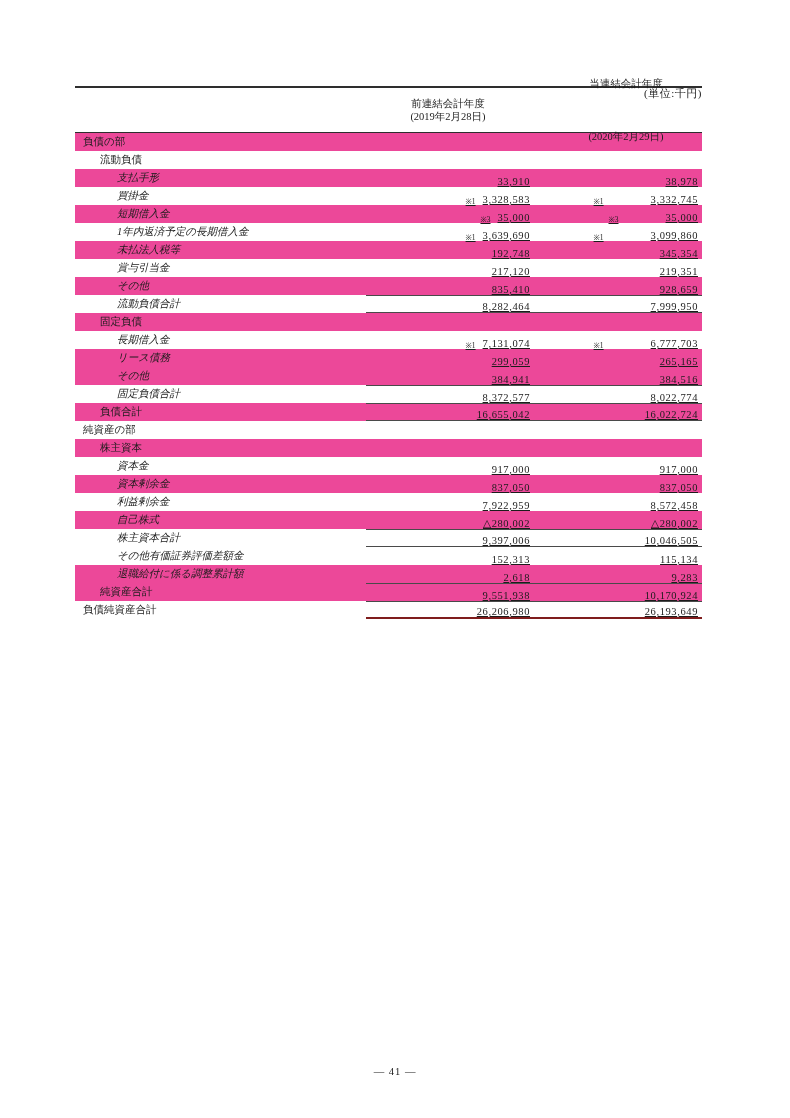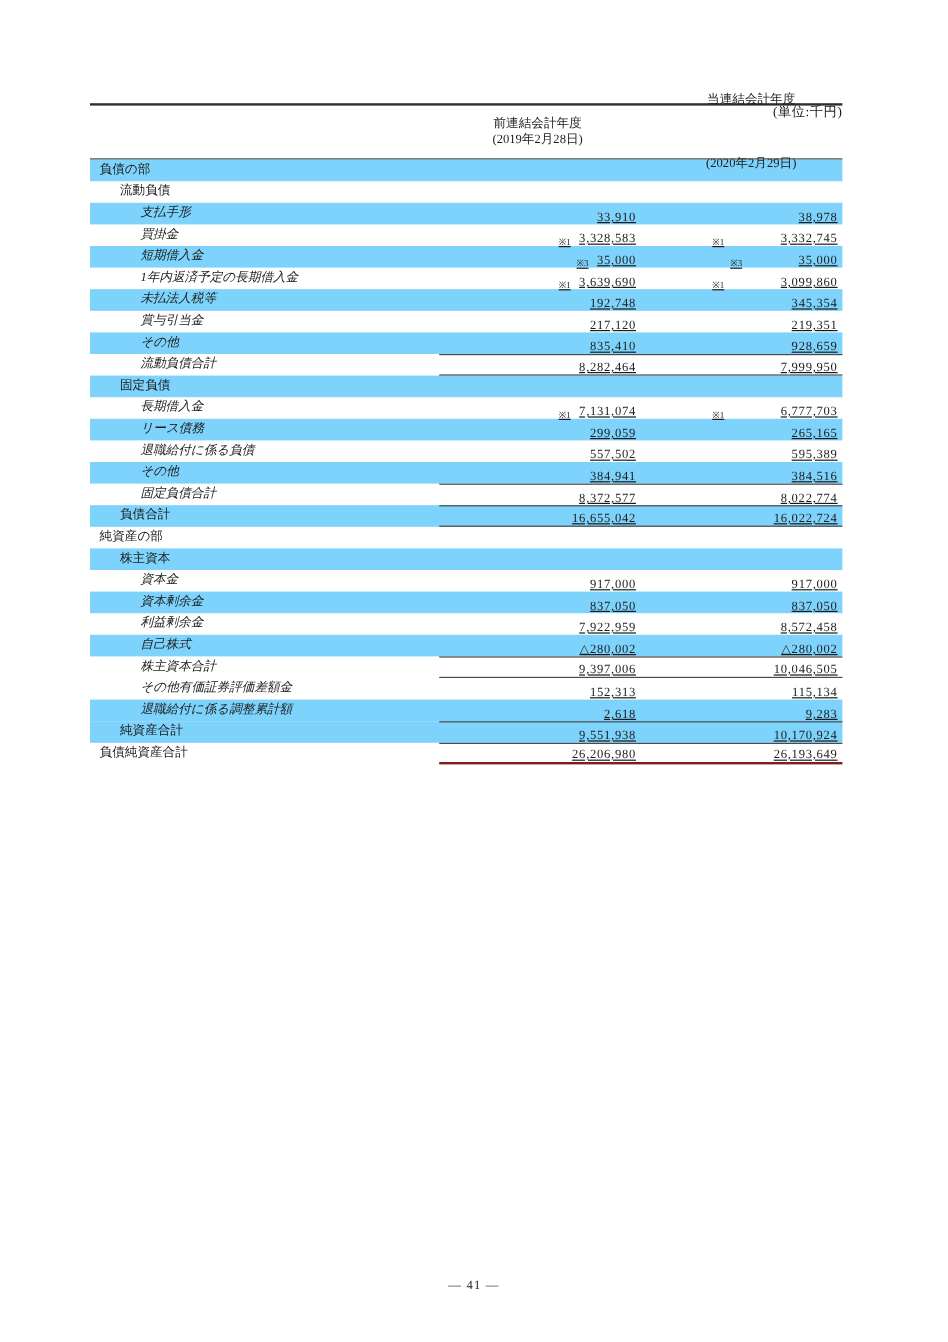--- a/index.html
+++ b/index.html
@@ -44,21 +44,21 @@
     text-align:center;
     font-size:10.5px;
     line-height:13.5px;
   }
   .thead .c2 { padding-right:0; padding-left:20px; }
   .row {
     display:flex;
     height:18px;
     font-size:10.5px;
   }
-  .row.shade { background:#7dd3fc; }
+  .row.shade { background:#ec4899; }
   .row .label {
     line-height:18px;
     white-space:nowrap;
   }
   .ind0 .label { padding-left:8px; }
   .ind1 .label { padding-left:25px; }
   .ind2 .label { padding-left:42px;font-style:italic; }
   .row .cell {
     display:flex;
     justify-content:flex-end;
@@ -281,33 +281,20 @@
 
         <span class="num">299,059</span>
       </div>
       <div class="cell c2">
 
         <span class="num">265,165</span>
       </div>
     </div>
   </div>
 
-  <div class="row ind2">
-    <span class="label">退職給付に係る負債</span>
-    <div class="vals">
-      <div class="cell c1">
-
-        <span class="num">557,502</span>
-      </div>
-      <div class="cell c2">
-
-        <span class="num">595,389</span>
-      </div>
-    </div>
-  </div>
 
   <div class="row ind2 shade">
     <span class="label">その他</span>
     <div class="vals">
       <div class="cell c1">
 
         <span class="num">384,941</span>
       </div>
       <div class="cell c2">
 

